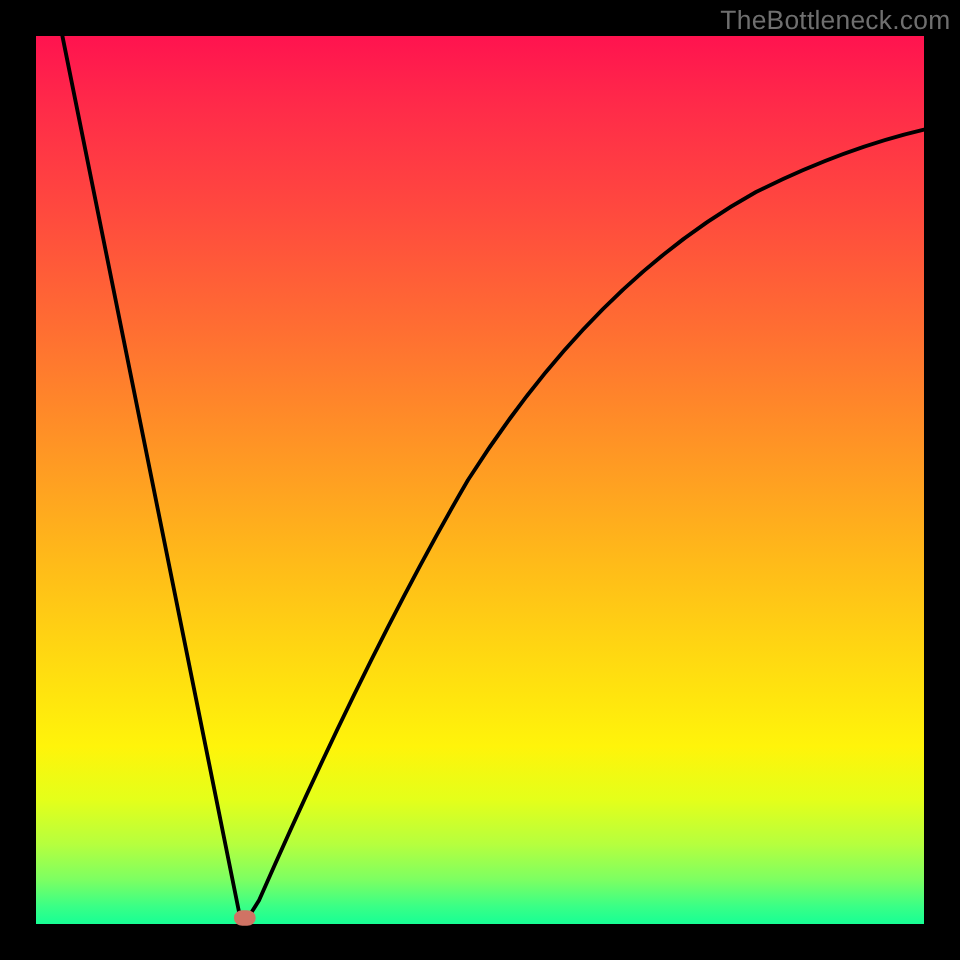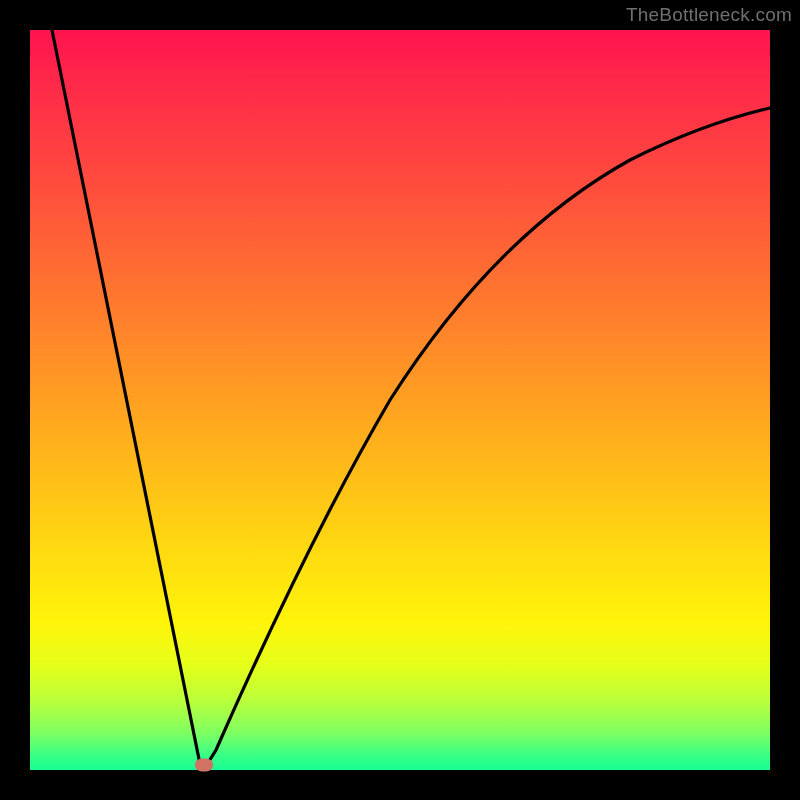--- a/index.html
+++ b/index.html
@@ -39,21 +39,21 @@
       #7dff62 95%,
       #3aff86 98%,
       #17ff95 100%
     );
   }
   .watermark {
     position: absolute;
     top: 4px;
     right: 8px;
     color: #6f6f6f;
-    font-size: 19px;
+    font-size: 22px;
     font-weight: 400;
     letter-spacing: 0.2px;
     user-select: none;
   }
   svg.curve {
     position: absolute;
     left: 0; top: 0;
     width: 740px;
     height: 740px;
     overflow: visible;

